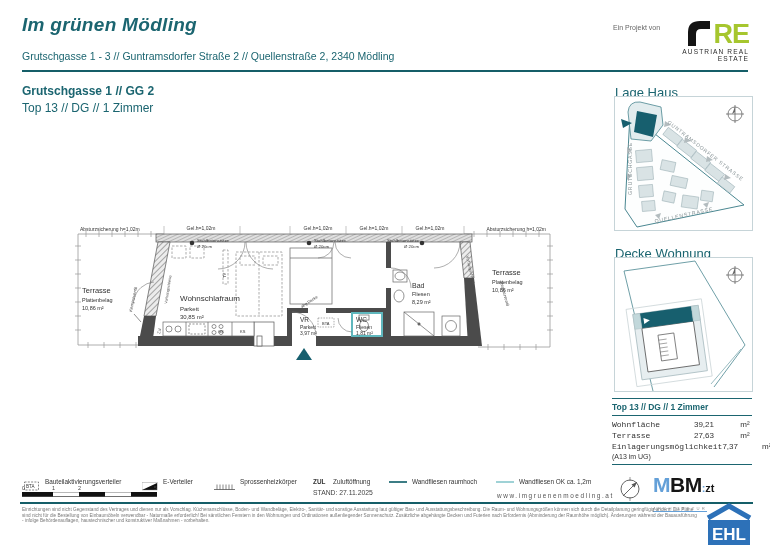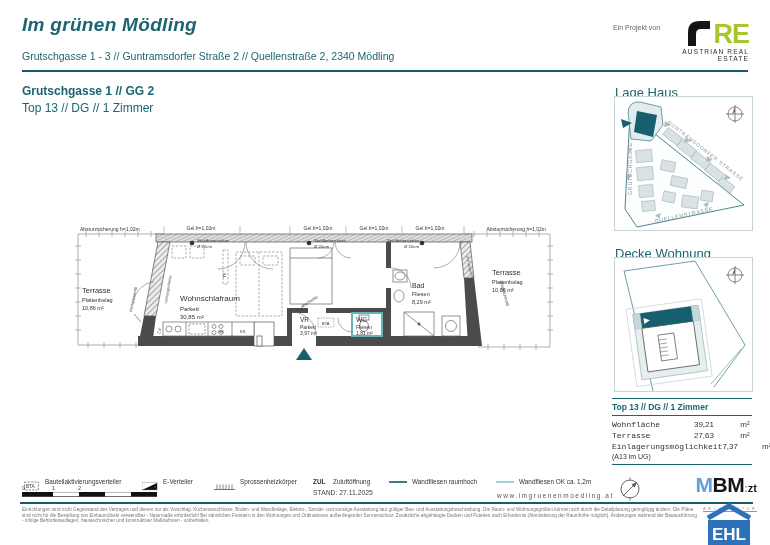--- a/index.html
+++ b/index.html
@@ -30,21 +30,21 @@
   .info-row .unit{width:14px;text-align:center;margin-left:24px;}
   .info-note{font-size:7px;color:#333;padding:1px 0 4px 0;}
   
   .leg-label{font-size:6.4px;color:#333;}
   .scale-num{font-size:5.5px;color:#444;}
   .stand{left:313px;top:489px;font-size:6.8px;color:#444;}
   .website{left:497px;top:492px;font-size:6.4px;color:#555;letter-spacing:1.6px;}
   .rule-bottom{left:20px;top:502px;width:733px;height:1.5px;background:#155e68;}
   .disclaimer{left:22px;top:507px;width:676px;font-size:4.7px;color:#777;line-height:5.6px;}
   
-  .mbm{left:671px;top:475px;width:86px;text-align:right;}
+  .mbm{left:653px;top:475px;width:86px;}
   .mbm-main{font-size:21px;font-weight:bold;line-height:20px;letter-spacing:-.5px;}
   .mbm-m{color:#64a0d8;} .mbm-bm{color:#151515;}
   .mbm-zt{font-size:11px;font-weight:bold;color:#151515;} .mbm-zt b{color:#64a0d8;}
   .mbm-sub{font-size:4.2px;color:#999;letter-spacing:2.2px;border-bottom:1px solid #64a0d8;display:inline-block;}
   svg text{font-family:"Liberation Sans",sans-serif;}
 </style>
 </head>
 <body>
 
 <div class="abs title">Im grünen Mödling</div>

